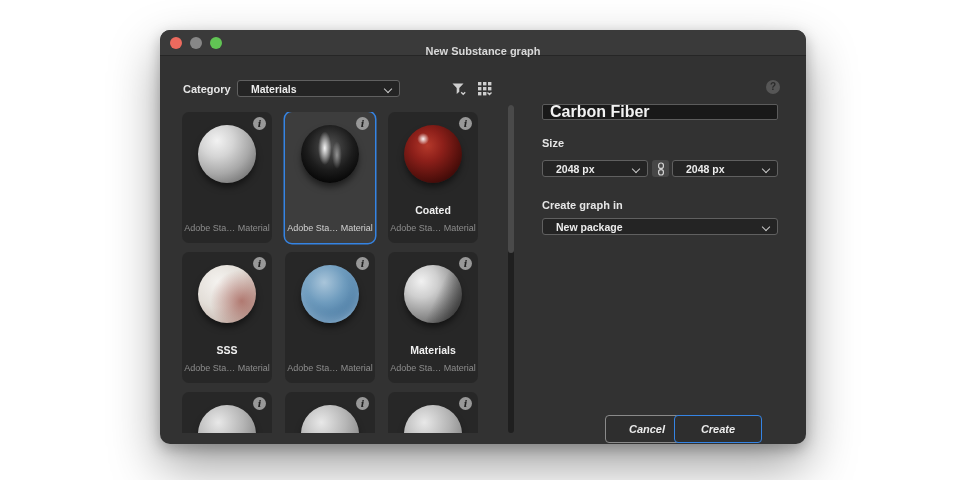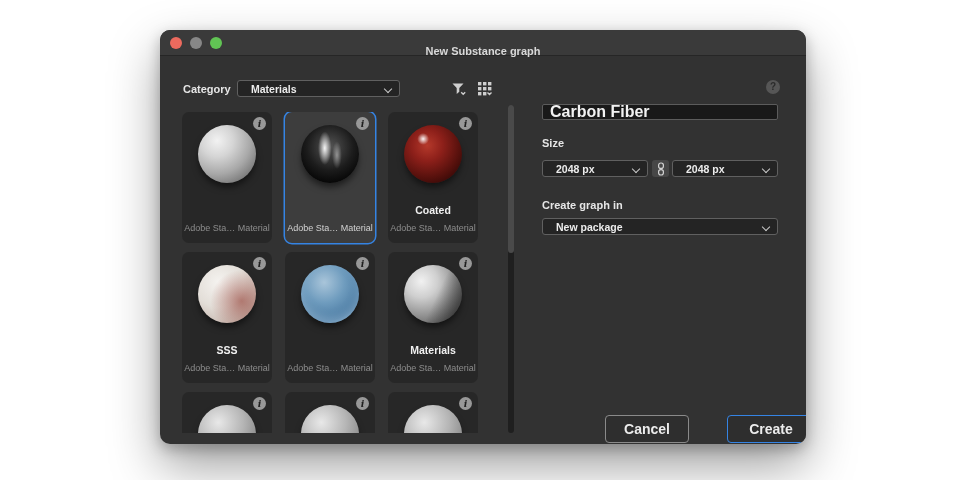--- a/index.html
+++ b/index.html
@@ -73,22 +73,22 @@
   .scroll-thumb{position:absolute;left:0;top:0;width:6px;height:148px;background:#4a4a4a;border-radius:3px;}
 
   
   .help-icon{position:absolute;left:606px;top:50px;width:14px;height:14px;border-radius:50%;
     background:#565656;color:#2b2b2b;font-size:10px;font-weight:bold;line-height:14px;text-align:center;}
   .link-btn{position:absolute;left:492px;top:130px;width:17px;height:17px;background:#474747;
     border-radius:3px;display:flex;align-items:center;justify-content:center;}
 
   
   .btn{position:absolute;height:28px;background:#2e2e2e;border:1px solid #8a8a8a;border-radius:4px;
-    color:#ececec;font-size:14px;font-weight:bold;display:flex;align-items:center;justify-content:center;
-    font-family:"Liberation Sans",sans-serif;padding:0;}
+    color:#ececec;font-size:11px;font-weight:bold;display:flex;align-items:center;justify-content:center;
+    font-family:"Liberation Sans",sans-serif;padding:0;font-style:italic;}
   .btn-primary{border:1.5px solid var(--accent,#3584e4);}
 </style>
 </head>
 <body>
 
 <div class="window">
 
   <div class="titlebar">
     <div class="traffic">
       <span class="tl red"></span>
@@ -207,14 +207,14 @@
   <div class="select" style="left:512px;top:130px;width:106px;">
     <span>2048 px</span>
   </div>
 
   <div class="label" style="left:382px;top:168px;">Create graph in</div>
   <div class="select" style="left:382px;top:188px;width:236px;">
     <span>New package</span>
   </div>
 
   <button class="btn" style="left:445px;top:385px;width:84px;">Cancel</button>
-  <button class="btn btn-primary" style="left:567px;top:385px;width:88px;">Create</button>
+  <button class="btn btn-primary" style="left:514px;top:385px;width:88px;">Create</button>
 </div>
 
 </body></html>

